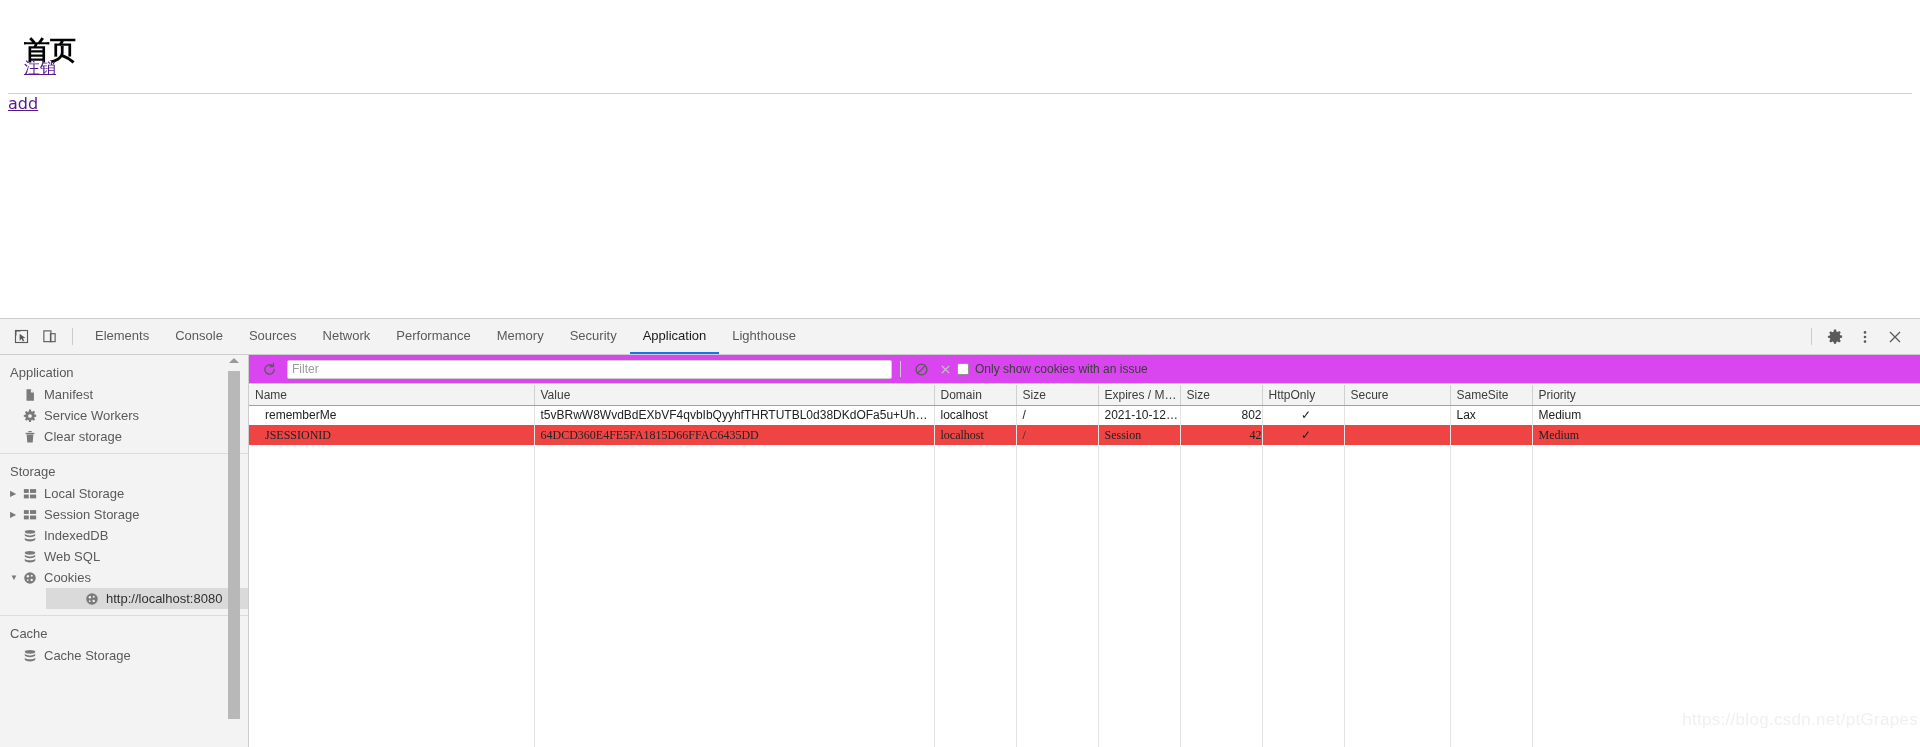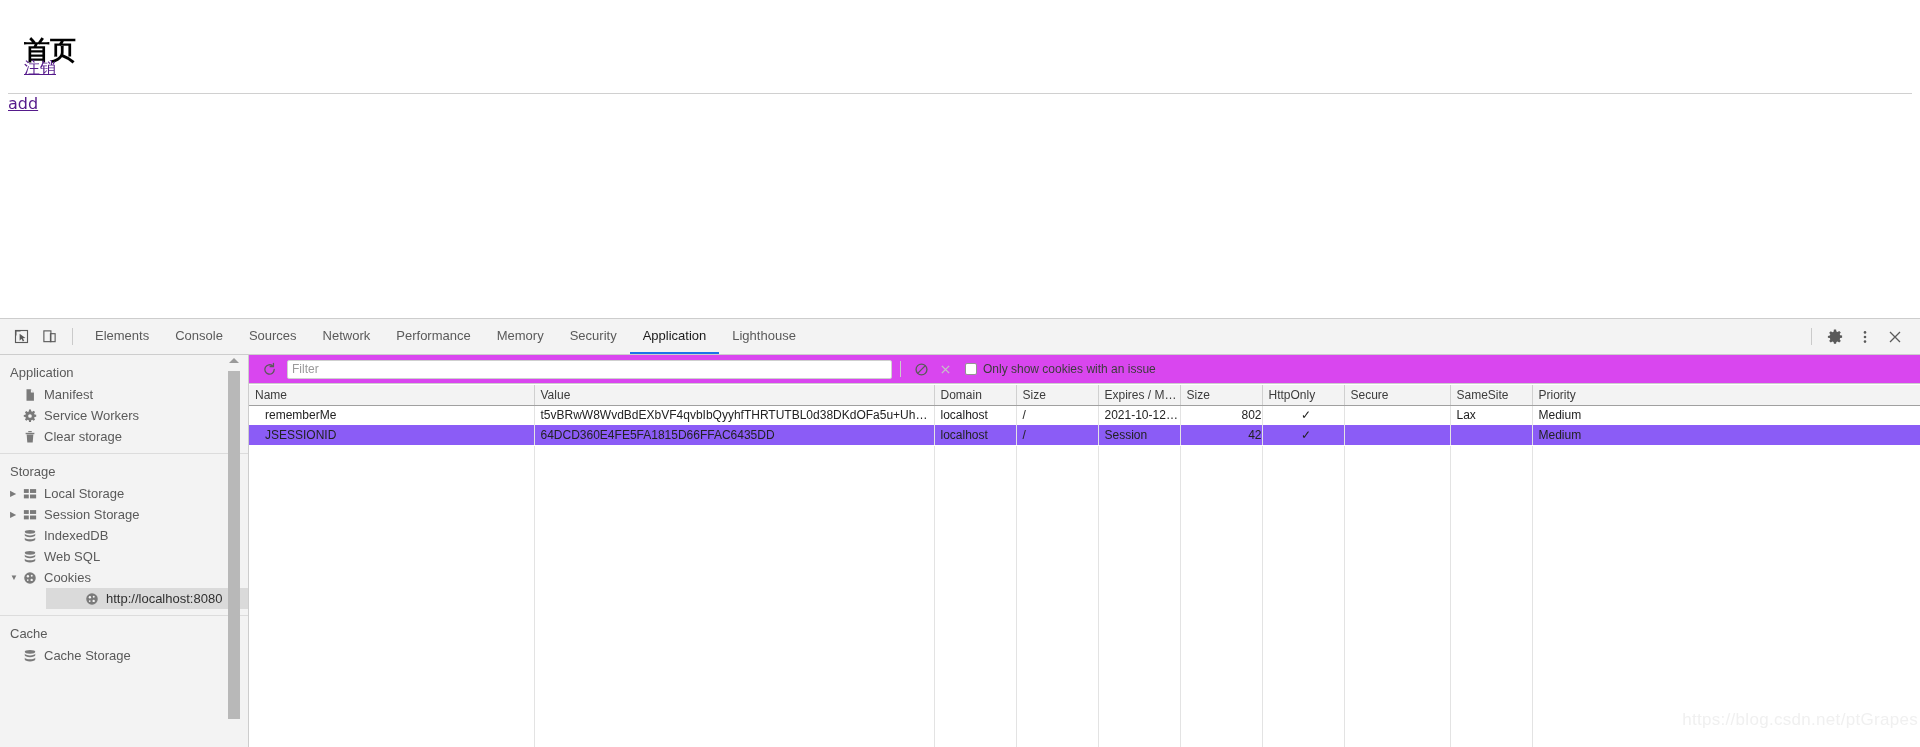--- a/index.html
+++ b/index.html
@@ -257,21 +257,20 @@
   .ct-filter::placeholder { color: #9a9a9a; }
   .ct-sep {
     width: 1px;
     height: 16px;
     background: #cacaca;
     margin: 0 8px;
   }
   .ct-check-wrap {
     display: flex;
     align-items: center;
-    margin-left: 8px;
     cursor: pointer;
     font-size: 12px;
     color: #3c3c3c;
   }
   .ct-check {
     width: 12px;
     height: 12px;
     border: 1px solid #949494;
     background: #fff;
     border-radius: 2px;
@@ -314,21 +313,21 @@
     height: 20px;
     padding: 0 0 0 6px;
     border-right: 1px solid #e3e3e3;
     color: #222;
     white-space: nowrap;
     overflow: hidden;
     text-overflow: ellipsis;
     box-sizing: border-box;
   }
   table.ck tr.row-odd td { background: #ffffff; }
-  table.ck tr.row-even td { background: #8b5cf6; }
+  table.ck tr.row-even td { background: #ef4444; font-family: Liberation Serif, serif; }
   td.num { text-align: right; padding-right: 6px; }
   td.center { text-align: center; padding-left: 0; }
 
   
   #grid-fill {
     position: absolute;
     left: 0;
     top: 61px;
     height: 332px;
     width: 1671px;

